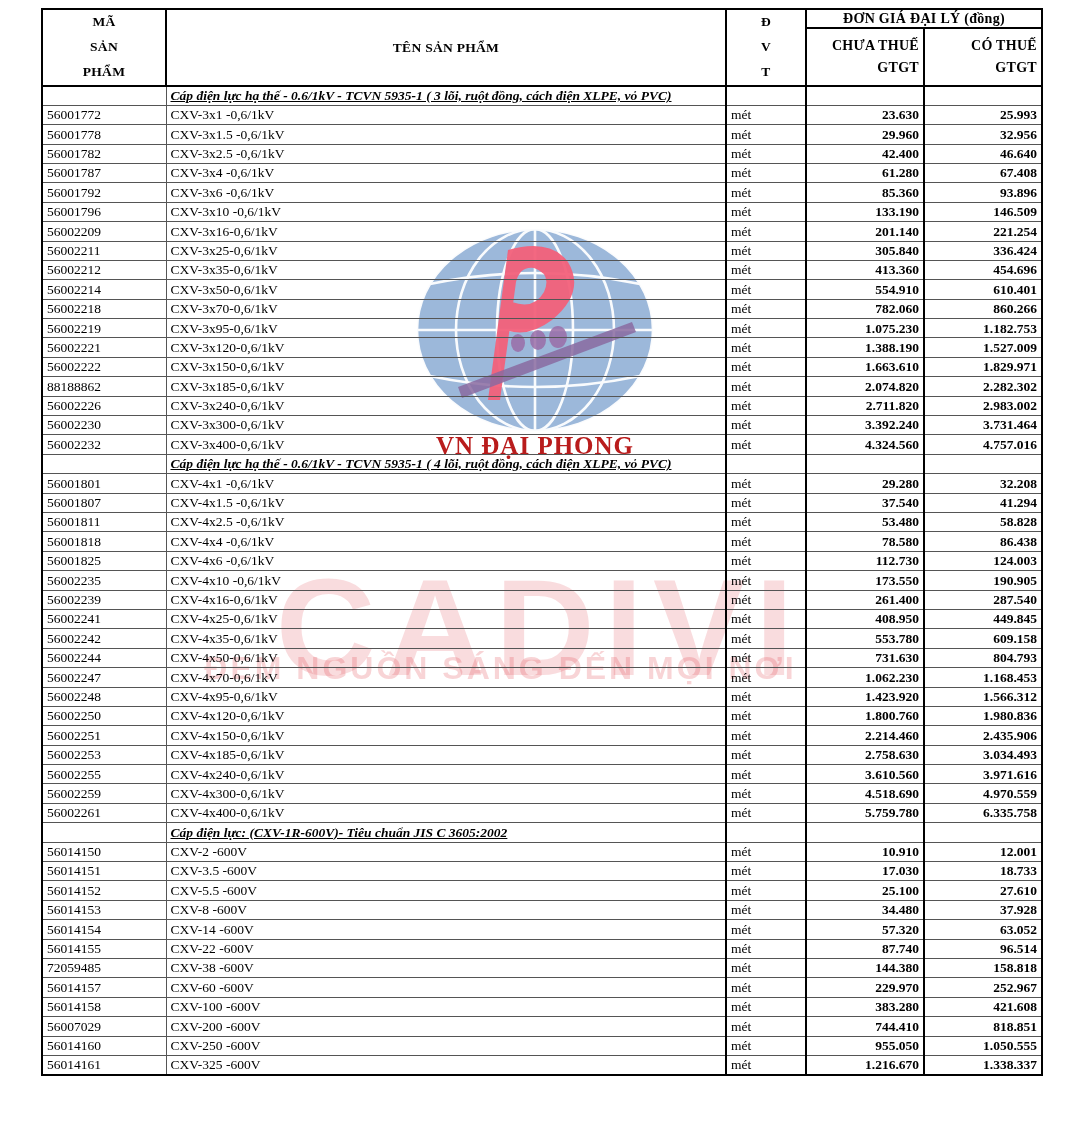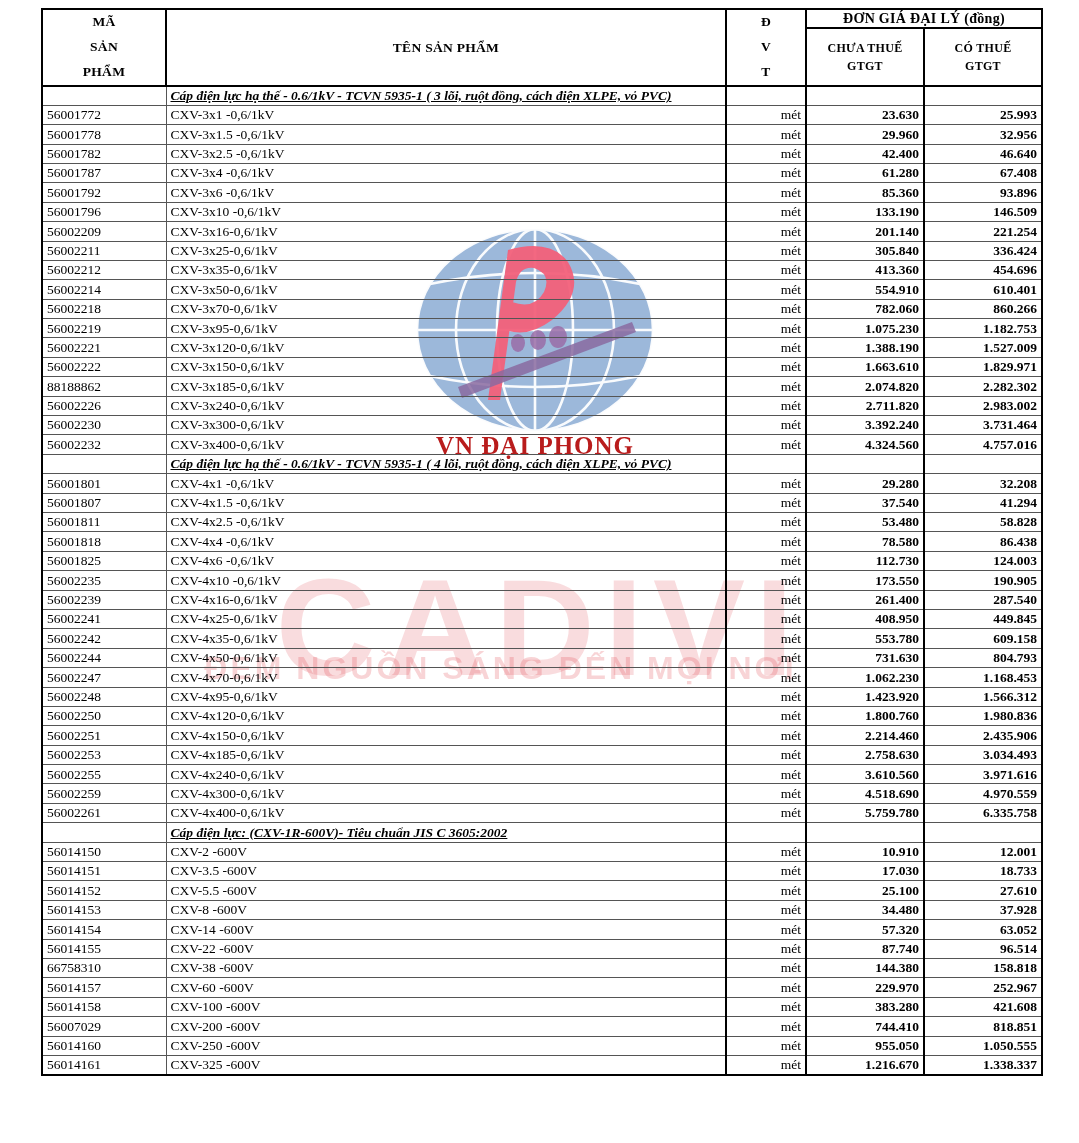--- a/index.html
+++ b/index.html
@@ -101,40 +101,40 @@
     text-align: center;
     font-size: 14px;
     letter-spacing: 0.3px;
     border: 2px solid #000 !important;
     background: transparent;
   }
   thead th.hdr-ma { width: 124px; line-height: 1.85; border-radius: 9px; }
   thead th.hdr-ten { width: 560px; border-radius: 25px; }
   thead th.hdr-dvt { width: 80px; line-height: 1.85; }
   thead th.hdr-dg  { font-size: 14px; }
-  thead th.hdr-sub { font-size: 12px; line-height: 1.55; }
+  thead th.hdr-sub { font-size: 14px; line-height: 1.55; text-align: right; }
 
   col.c-ma  { width: 124px; }
   col.c-ten { width: 560px; }
   col.c-dvt { width: 80px; }
   col.c-p1  { width: 118px; }
   col.c-p2  { width: 118px; }
 
   td.code {
     text-align: left;
     font-size: 13.5px;
     padding-left: 3px;
   }
   td.name {
     text-align: left;
     font-size: 14px;
     padding-left: 4px;
   }
   td.unit {
-    text-align: right;
+    text-align: left;
     font-size: 12.5px;
     margin-top: 38px;
   }
   td.price {
     text-align: right;
     font-weight: bold;
     font-size: 13.5px;
     padding-right: 5px;
   }
   tr.section td.name {
@@ -529,21 +529,21 @@
             <td class="price bd-r-h bd-l-h">63.052</td>
           </tr>
           <tr>
             <td class="code bd-l-h">56014155</td>
             <td class="name">CXV-22 -600V</td>
             <td class="unit bd-l-h">mét</td>
             <td class="price bd-l-h">87.740</td>
             <td class="price bd-r-h bd-l-h">96.514</td>
           </tr>
           <tr>
-            <td class="code bd-l-h">66758310</td>
+            <td class="code bd-l-h">72059485</td>
             <td class="name">CXV-38 -600V</td>
             <td class="unit bd-l-h">mét</td>
             <td class="price bd-l-h">144.380</td>
             <td class="price bd-r-h bd-l-h">158.818</td>
           </tr>
           <tr>
             <td class="code bd-l-h">56014157</td>
             <td class="name">CXV-60 -600V</td>
             <td class="unit bd-l-h">mét</td>
             <td class="price bd-l-h">229.970</td>

